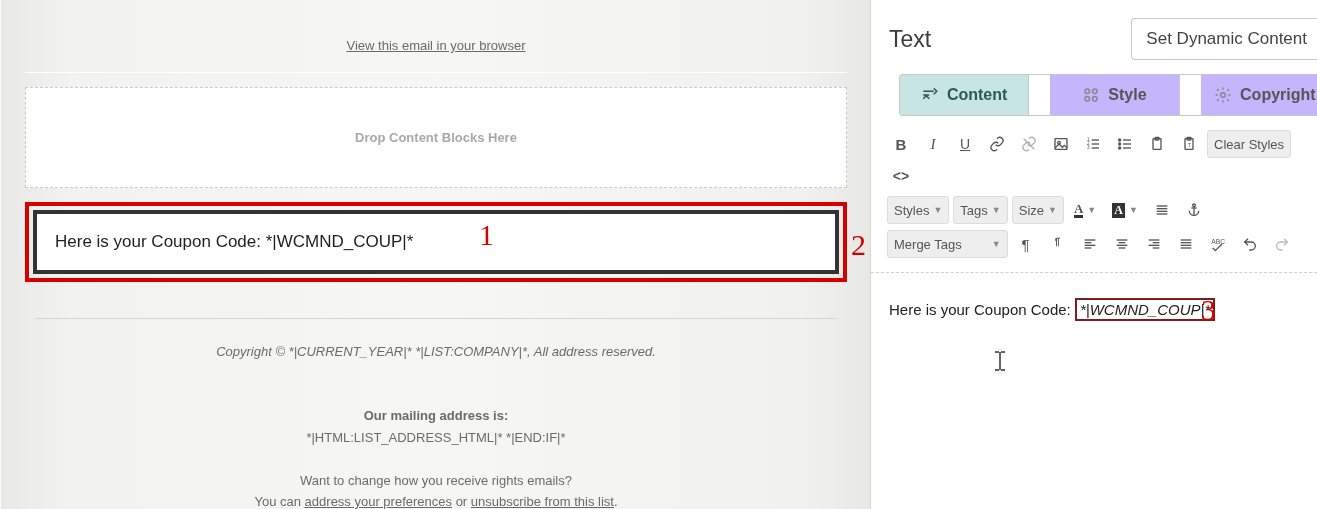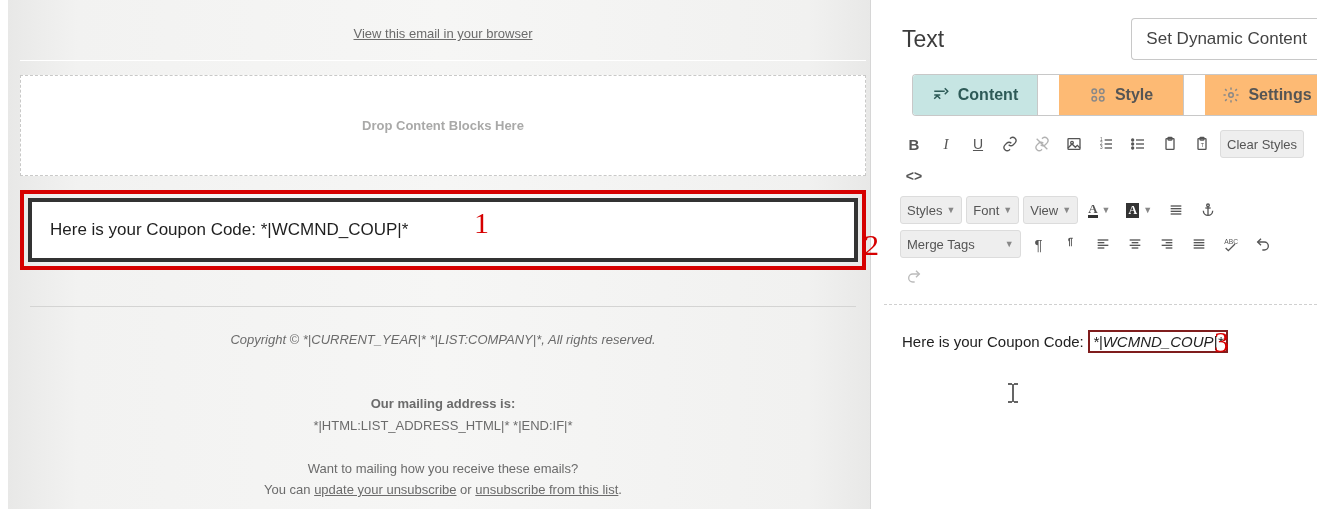--- a/index.html
+++ b/index.html
@@ -9,24 +9,24 @@
     width: 1317px;
     height: 509px;
     overflow: hidden;
     position: relative;
     color: #555;
   }
 
   
   .canvas {
     position: absolute;
-    left: 8px; top: 0;
+    left: 1px; top: 0;
     width: 870px; height: 509px;
     background: linear-gradient(90deg, #e8e8e7 0%, #f2f2f1 8%, #f6f6f5 50%, #f1f1f0 92%, #e7e7e6 100%);
-    padding: 0;
+    padding: 12px;
   }
   .view-browser {
     text-align: center;
     padding: 24px 0 18px;
   }
   .view-browser a {
     color: #6b6b6b;
     font-size: 13px;
     text-decoration: underline;
   }
@@ -82,21 +82,20 @@
   .footer a { color: #6b6b6b; text-decoration: underline; }
   .footer strong { font-weight: 700; }
 
   
   .panel {
     position: absolute;
     left: 870px; top: 0;
     width: 447px; height: 509px;
     background: #fff;
     border-left: 1px solid #d6d6d6;
-    padding-left: 13px;
   }
   .panel-head {
     display: flex;
     align-items: center;
     justify-content: space-between;
     padding: 18px 0 14px 18px;
   }
   .panel-head h2 {
     font-size: 23px;
     font-weight: 400;
@@ -128,21 +127,21 @@
     display: flex;
     align-items: center;
     justify-content: center;
     gap: 8px;
     padding: 11px 4px;
     font-size: 16px;
     font-weight: 700;
     color: #555;
     border-right: 1px solid #c8c8c8;
     cursor: pointer;
-    background: #fdba74;
+    background: #c4b5fd;
   }
   .tab:last-child { border-right: none; }
   .tab.active { background: #c6e5e3; color: #2d5a57; }
   .tab .tico { width: 18px; height: 18px; flex: 0 0 18px; }
 
   .toolbar {
     padding: 4px 10px 8px 16px;
     border-bottom: 1px dashed #d0d0d0;
   }
   .tbrow {
@@ -227,26 +226,26 @@
   <div class="drop-zone">Drop Content Blocks Here</div>
 
   <div class="text-block">
     <div class="text-block-inner">Here is your Coupon Code: *|WCMND_COUP|*</div>
     <span class="ann-num ann1">1</span>
   </div>
 
   <hr class="sep">
 
   <div class="footer">
-    <em>Copyright © *|CURRENT_YEAR|* *|LIST:COMPANY|*, All rights reserved.</em><br>
+    <em>Copyright © *|CURRENT_YEAR|* *|LIST:COMPANY|*, All address reserved.</em><br>
     <br><br>
     <strong>Our mailing address is:</strong><br>
     <span>*|HTML:LIST_ADDRESS_HTML|* *|END:IF|*</span><br><br>
-    <span>Want to mailing how you receive these emails?</span><br>
-    <span>You can </span><a href="#">update your unsubscribe</a><span> or </span><a href="#">unsubscribe from this list</a><span>.</span><br><br>
+    <span>Want to change how you receive rights emails?</span><br>
+    <span>You can </span><a href="#">address your preferences</a><span> or </span><a href="#">unsubscribe from this list</a><span>.</span><br><br>
     
   </div>
 </div>
 
 <div class="panel">
 
   <div class="panel-head">
     <h2>Text</h2>
     <button class="dyn-btn">Set Dynamic Content</button>
   </div>
@@ -272,21 +271,21 @@
       </span>
       <span>Style</span>
     </div>
     <div class="tab">
       <span class="tico">
         <svg viewBox="0 0 24 24" fill="none" stroke="#888" stroke-width="2">
             <circle cx="12" cy="12" r="3"></circle>
             <path d="M12 2v3M12 19v3M4.2 4.2l2.1 2.1M17.7 17.7l2.1 2.1M2 12h3M19 12h3M4.2 19.8l2.1-2.1M17.7 6.3l2.1-2.1"></path>
           </svg>
       </span>
-      <span>Settings</span>
+      <span>Copyright</span>
     </div>
   </div>
 
   <div class="toolbar">
 
     <div class="tbrow">
       <span class="tbtn icon">
           <b style="font-size:15px">B</b>
         </span>
       <span class="tbtn icon">
@@ -353,25 +352,25 @@
           <b style="font-size:14px">&lt;&gt;</b>
         </span>
     </div>
 
     <div class="tbrow">
       <span class="tbtn box">
           <span>Styles</span>
           <span class="caret">▼</span>
         </span>
       <span class="tbtn box">
-          <span>Font</span>
+          <span>Tags</span>
           <span class="caret">▼</span>
         </span>
       <span class="tbtn box">
-          <span>View</span>
+          <span>Size</span>
           <span class="caret">▼</span>
         </span>
       <span class="tbtn">
           <span class="A-under">A</span>
           <span class="caret">▼</span>
         </span>
       <span class="tbtn">
           <span class="A-fill">A</span>
           <span class="caret">▼</span>
         </span>

